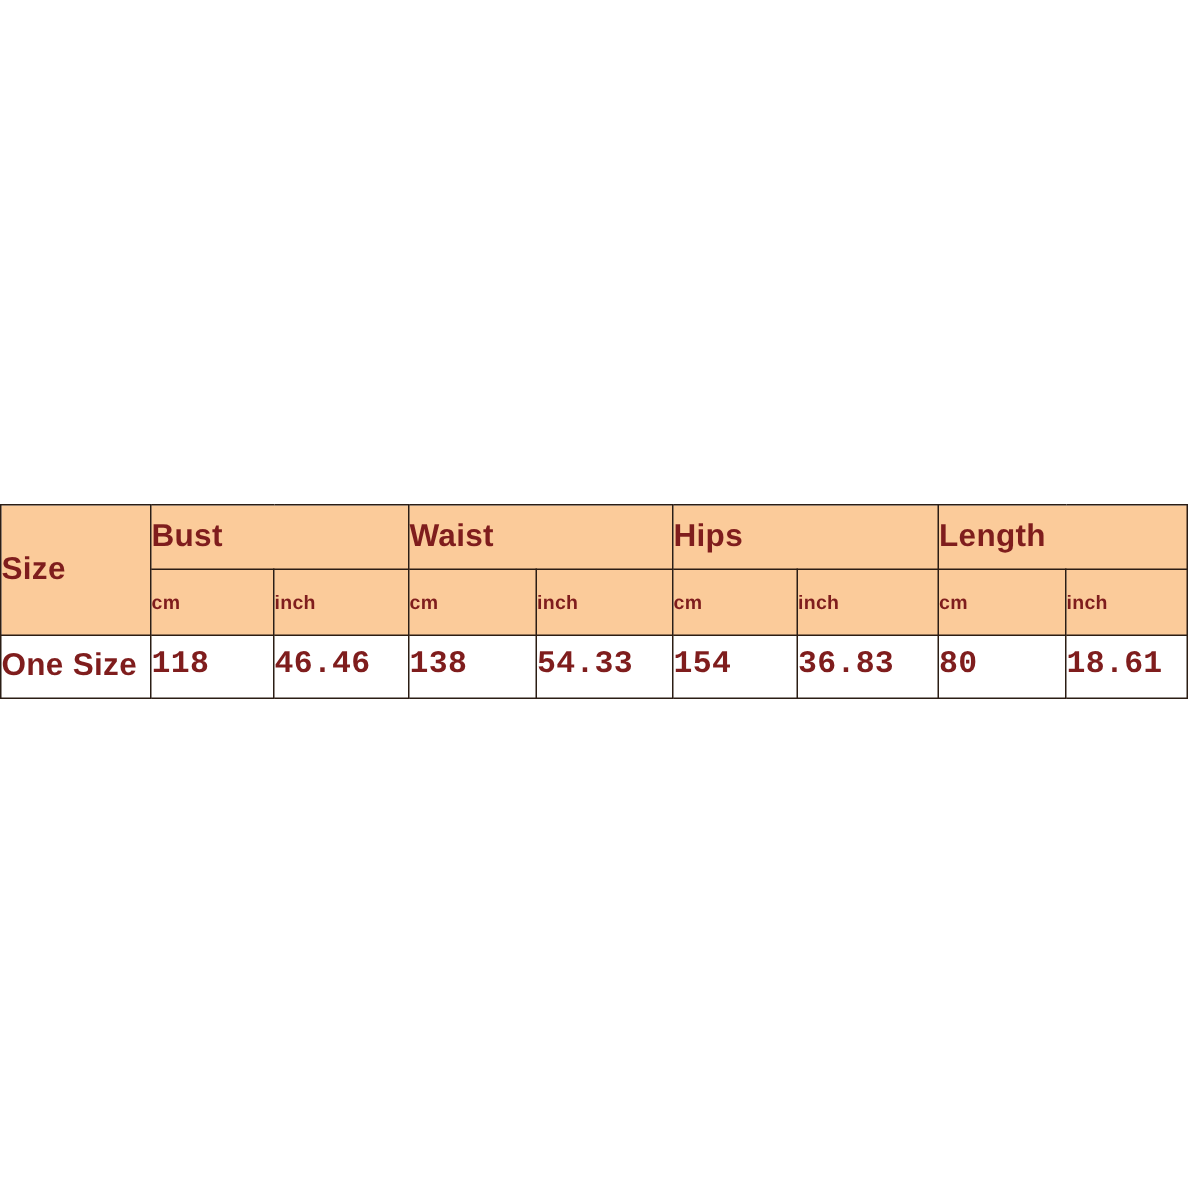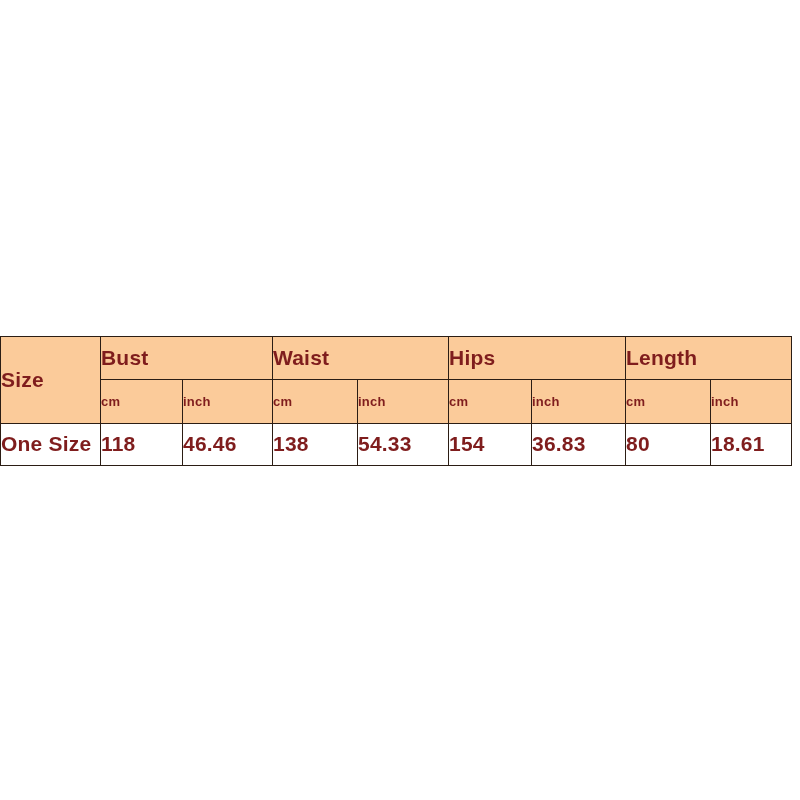--- a/index.html
+++ b/index.html
@@ -59,20 +59,21 @@
     font-size: 21px;
     height: 85px;
     margin-left: 40px;
   }
 
   
   td.data {
     background: #ffffff;
     font-size: 21px;
     height: 41px;
+    font-family: Liberation Mono, monospace;
   }
 
   td.data-size {
     background: #ffffff;
     font-size: 21px;
     height: 41px;
   }
 </style>
 </head>
 <body>

